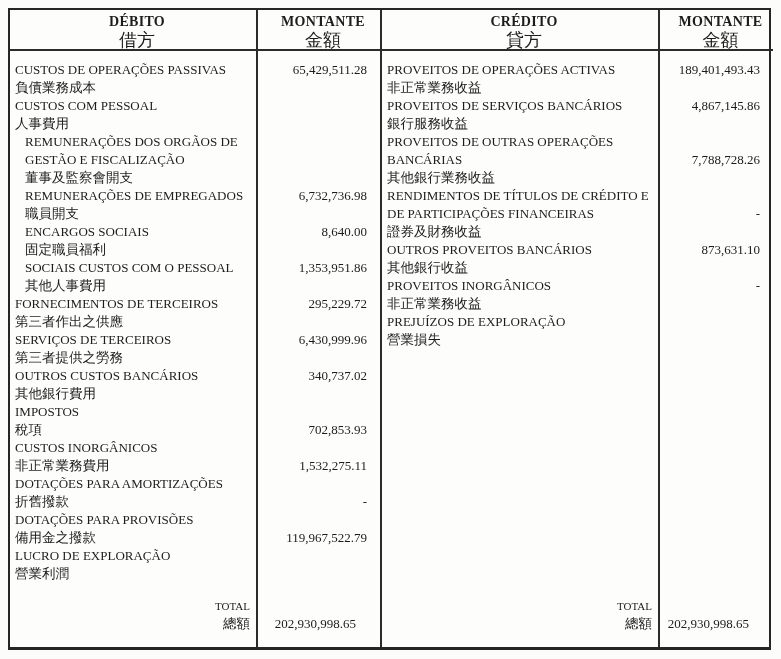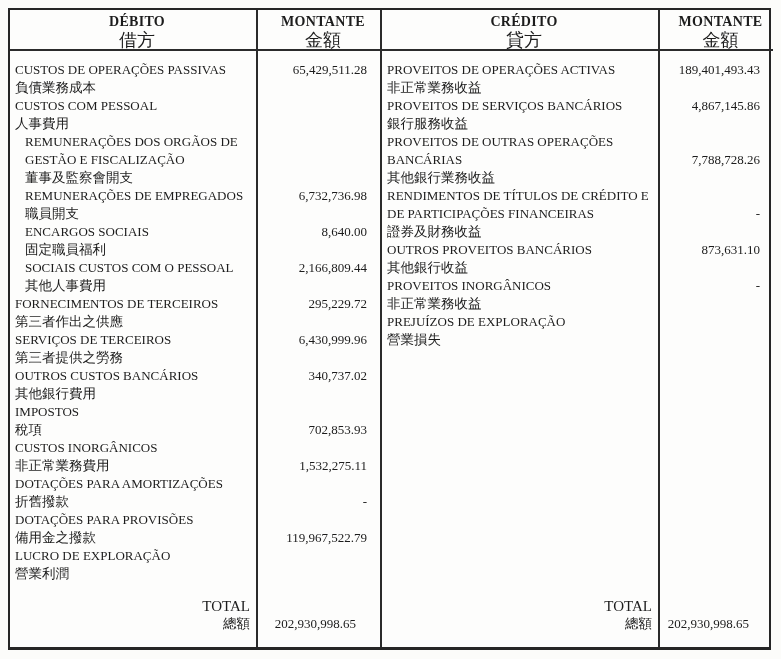--- a/index.html
+++ b/index.html
@@ -53,21 +53,21 @@
   }
   .total-block {
     position: absolute;
     bottom: 14px;
     left: 0; right: 0;
     text-align: right;
     line-height: 18px;
   }
   .desc-col .total-block { padding-right: 6px; }
   .amt-col  .total-block { padding-right: 24px; }
-  .total-block .t-pt { font-size: 15px; margin-top: 48px; }
+  .total-block .t-pt { font-size: 11px; margin-top: 48px; }
   .total-block .t-zh { font-size: 13.5px; }
   .total-block .t-amt { font-size: 13px; height: 18px; }
 </style>
 </head>
 <body>
 
 <div class="fin-table">
 
   <div class="cell first hdr">
     <div class="pt">DÉBITO</div>
@@ -126,21 +126,21 @@
       <div class="line"></div>
       <div class="line"></div>
       <div class="line"></div>
       <div class="line"></div>
       <div class="line"></div>
       <div class="line"></div>
       <div class="line">6,732,736.98</div>
       <div class="line"></div>
       <div class="line">8,640.00</div>
       <div class="line"></div>
-      <div class="line">2,166,809.44</div>
+      <div class="line">1,353,951.86</div>
       <div class="line"></div>
       <div class="line">295,229.72</div>
       <div class="line"></div>
       <div class="line">6,430,999.96</div>
       <div class="line"></div>
       <div class="line">340,737.02</div>
       <div class="line"></div>
       <div class="line"></div>
       <div class="line">702,853.93</div>
       <div class="line"></div>

